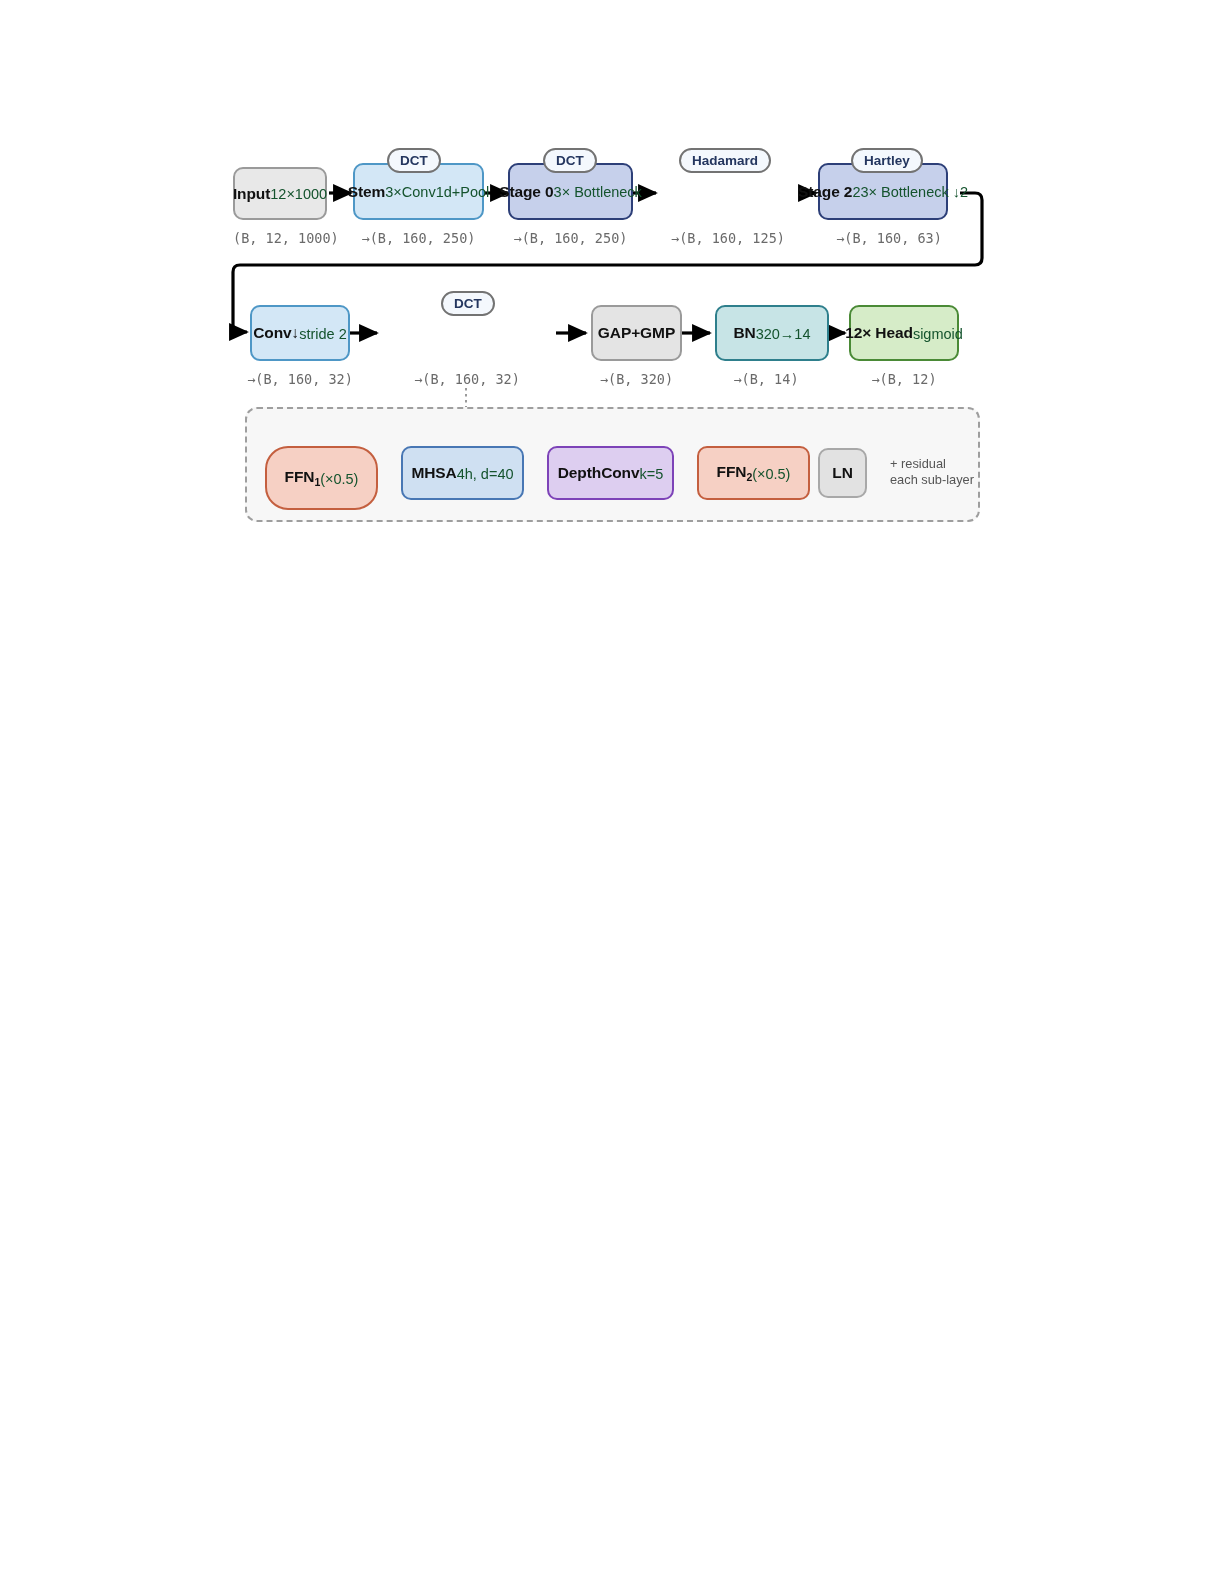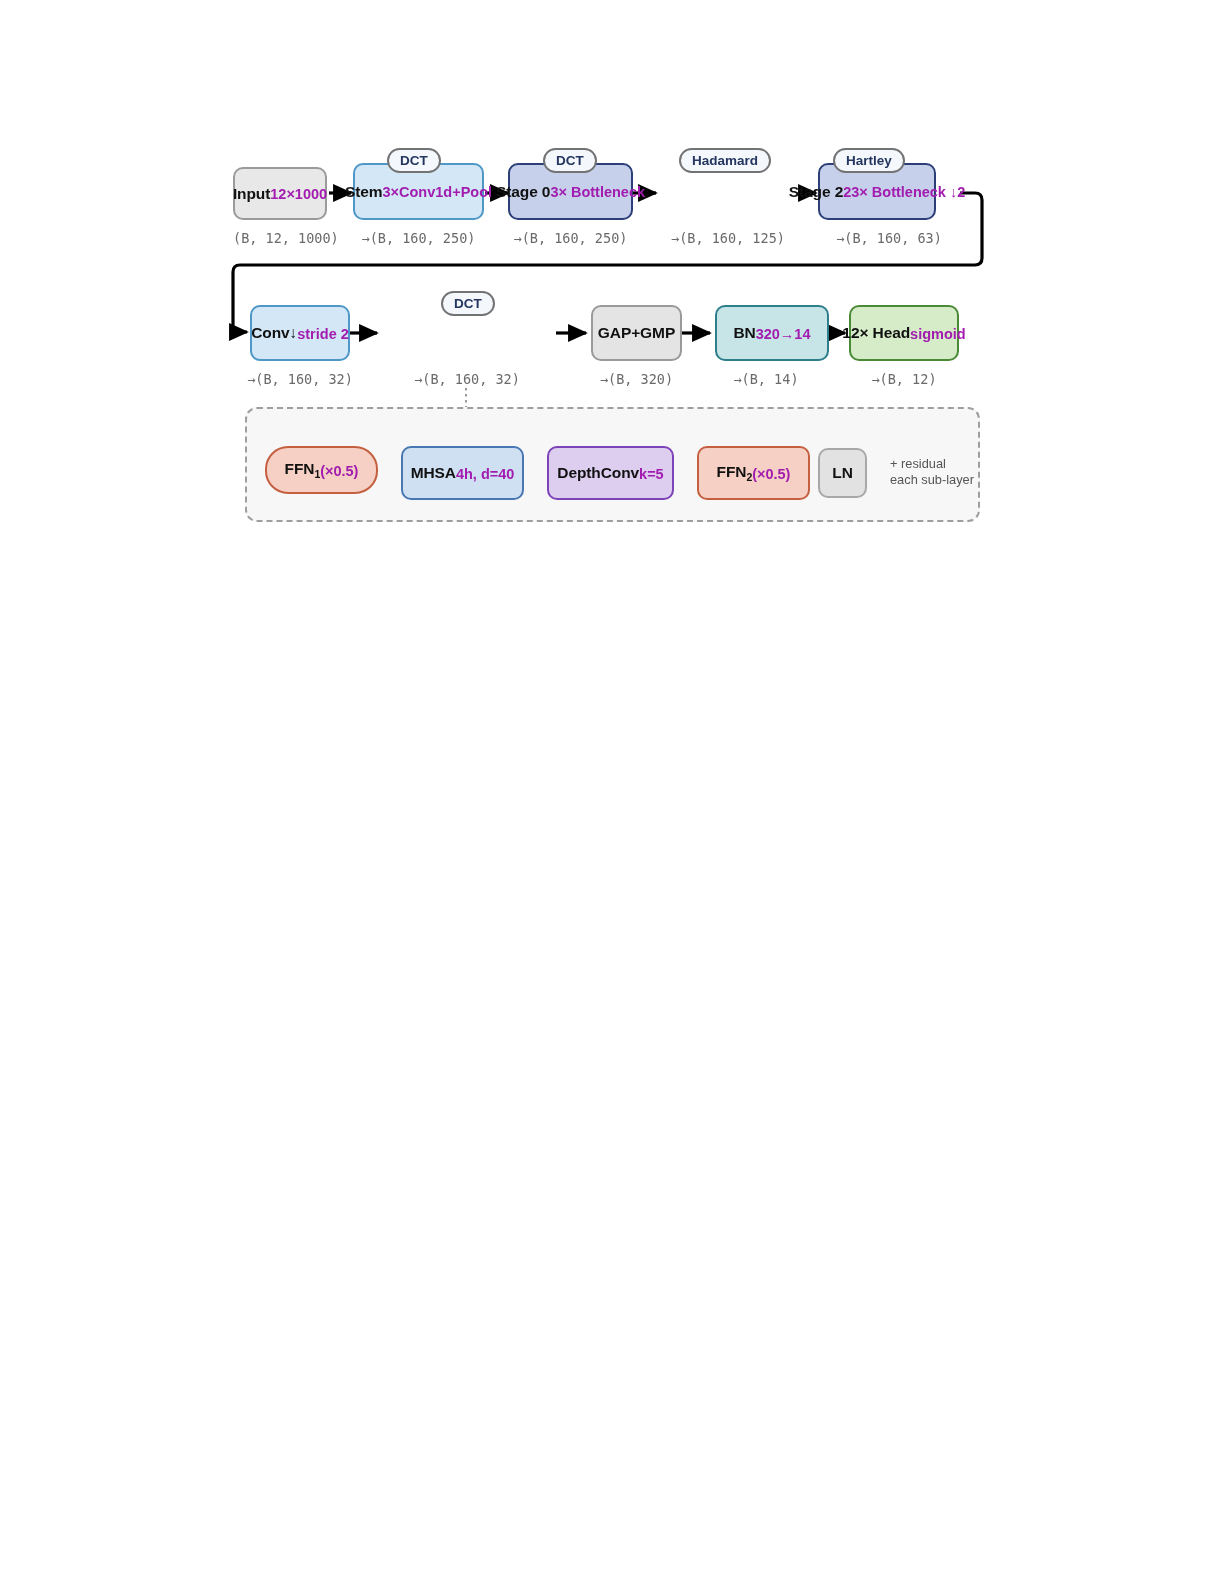--- a/index.html
+++ b/index.html
@@ -39,24 +39,23 @@
   }
   .node .t1 {
     font-weight: bold;
     font-size: 15.5px;
     color: #111;
     letter-spacing: -0.1px;
     white-space: nowrap;
   }
   .node .t2 {
     font-size: 14.5px;
-    color: #a21caf;
+    color: #14532d;
     margin-top: 2px;
     white-space: nowrap;
-    font-weight: bold;
   }
 
   
   .c-grey    { background: #e8e8e8; border-color: #9a9a9a; }
   .c-lblue   { background: #d3e7f6; border-color: #4e97c6; }
   .c-navy    { background: #c6d0eb; border-color: #2d3f78; }
   .c-orange  { background: #fce3b6; border-color: #d4860f; }
   .c-greyd   { background: #e4e4e4; border-color: #9a9a9a; }
   .c-teal    { background: #c7e4e6; border-color: #2e7f8c; }
   .c-green   { background: #d6ecc8; border-color: #4a8a36; }
@@ -173,22 +172,22 @@
   <div class="badge" style="left:543px; top:148px;">DCT</div>
   <div class="node c-navy" style="left:508px; top:163px; width:125px; height:57px;">
     <span class="t1">Stage 0</span>
     <span class="t2">3× Bottleneck</span>
   </div>
   <div class="shape" style="left:508px; top:230px; width:125px;">→(B, 160, 250)</div>
 
   <div class="badge" style="left:679px; top:148px;">Hadamard</div>
   <div class="shape" style="left:657px; top:230px; width:142px;">→(B, 160, 125)</div>
 
-  <div class="badge" style="left:833px; top:148px;text-align:center;">Hartley</div>
-  <div class="node c-navy" style="left:818px; top:163px; width:118px; height:57px;">
+  <div class="badge" style="left:851px; top:148px;text-align:center;">Hartley</div>
+  <div class="node c-navy" style="left:818px; top:163px; width:130px; height:57px;">
     <span class="t1">Stage 2</span>
     <span class="t2">23× Bottleneck ↓2</span>
   </div>
   <div class="shape" style="left:818px; top:230px; width:142px;">→(B, 160, 63)</div>
 
   <div class="node c-lblue" style="left:250px; top:305px; width:100px; height:56px;">
     <span class="t1">Conv↓</span>
     <span class="t2">stride 2</span>
   </div>
   <div class="shape" style="left:243px; top:371px; width:114px;">→(B, 160, 32)</div>
@@ -209,21 +208,21 @@
   <div class="shape" style="left:715px; top:371px; width:102px;">→(B, 14)</div>
 
   <div class="node c-green" style="left:849px; top:305px; width:110px; height:56px;">
     <span class="t1">12× Head</span>
     <span class="t2">sigmoid</span>
   </div>
   <div class="shape" style="left:849px; top:371px; width:110px;">→(B, 12)</div>
 
   <div class="panel" style="left:245px; top:407px; width:735px; height:115px;"></div>
 
-  <div class="node c-salmon" style="left:265px; top:446px; width:113px; height:48px;border-radius:23px;">
+  <div class="node c-salmon" style="left:265px; top:446px; width:113px; height:64px;border-radius:23px;">
     <span class="t1 sub"><span>FFN</span><sub>1</sub></span>
     <span class="t2">(×0.5)</span>
   </div>
 
   <div class="node c-blue2" style="left:401px; top:446px; width:123px; height:54px;">
     <span class="t1">MHSA</span>
     <span class="t2">4h, d=40</span>
   </div>
 
   <div class="node c-purple" style="left:547px; top:446px; width:127px; height:54px;">

